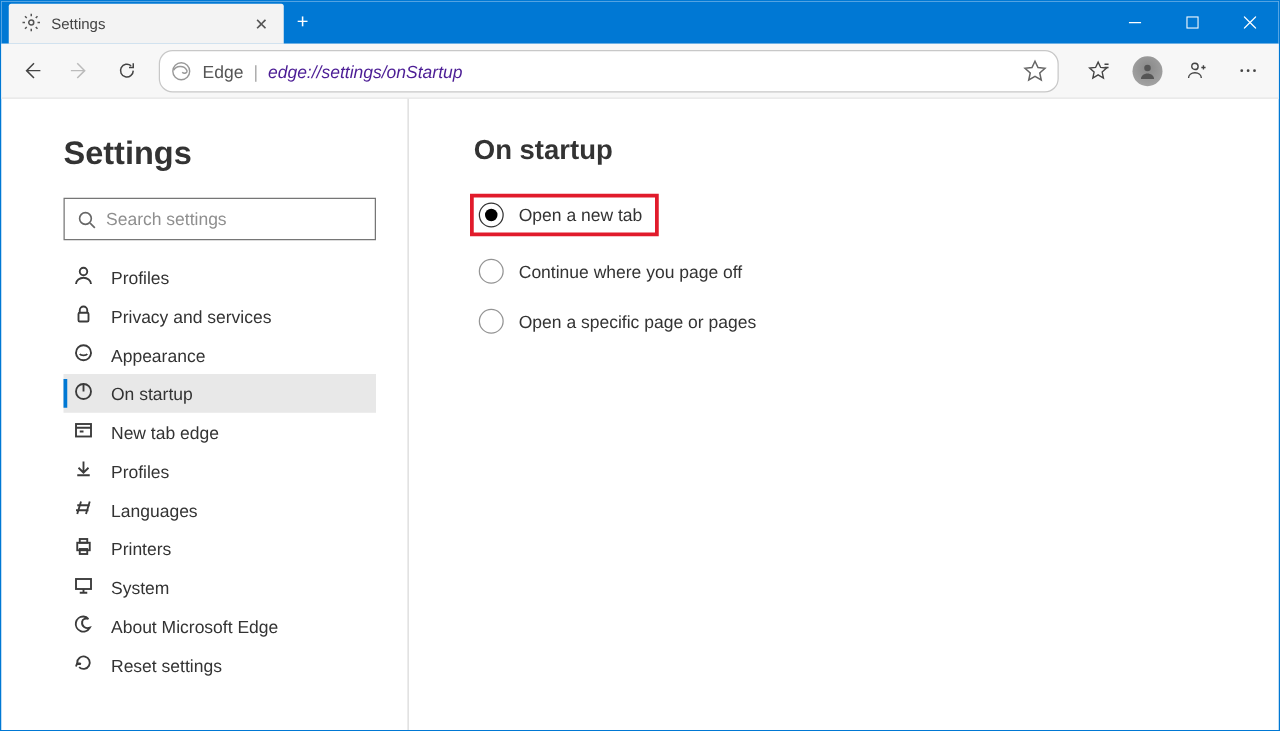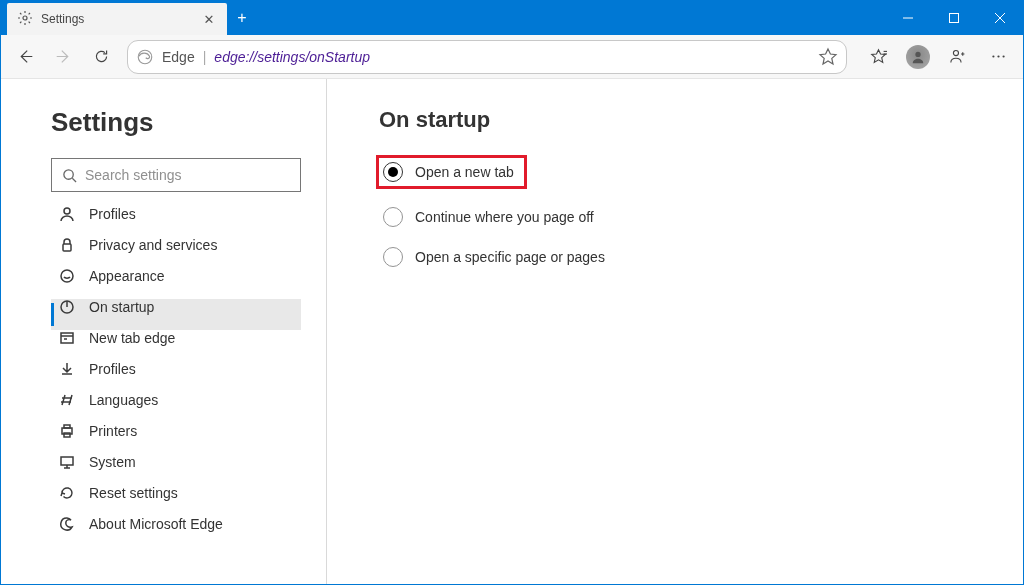--- a/index.html
+++ b/index.html
@@ -36,21 +36,21 @@
     
     
     .content { display: flex; height: calc(100% - 78px); }
     .sidebar { width: 326px; border-right: 1px solid #d9d9d9; padding: 28px 26px 12px 50px; overflow-y: auto; }
     .sidebar-title { font-size: 26px; font-weight: 600; color: #333; margin-bottom: 20px; }
     .search-box { height: 34px; border: 1px solid #767676; background: #fff; display: flex; align-items: center; padding: 16px 10px; margin-bottom: 14px; width: 250px; }
     .search-box svg { width: 15px; height: 15px; color: #666; margin-right: 8px; flex-shrink: 0; }
     .search-box input { border: none; outline: none; flex: 1; font-size: 14px; color: #333; }
     .search-box input::placeholder { color: #8f8f8f; }
     .nav-list { list-style: none; width: 250px; }
-    .nav-item { display: flex; height: 31px; padding: 0 8px; cursor: pointer; color: #333; font-size: 14px; position: relative; }
+    .nav-item { display: flex; align-items: center; height: 31px; padding: 0 8px; cursor: pointer; color: #333; font-size: 14px; position: relative; }
     .nav-item svg { width: 16px; height: 16px; margin-right: 14px; stroke: #3b3b3b; stroke-width: 1.5; fill: none; flex-shrink: 0; }
     .nav-item.active { background: #e8e8e8; }
     .nav-item.active::before { content: ''; position: absolute; left: 0; top: 4px; bottom: 4px; width: 3px; background: #0078d4; }
     
     
     .main { flex: 1; padding: 28px 52px; }
     .page-title { font-size: 22px; font-weight: 600; color: #333; margin-bottom: 22px; }
     .radio-group { display: flex; flex-direction: column; gap: 16px; }
     .radio-row { display: flex; align-items: center; padding: 2px 4px; cursor: pointer; }
     .radio-row.highlight { border: 3px solid #e11b2b; padding: 4px 10px 4px 4px; width: fit-content; margin-left: -3px; }
@@ -229,30 +229,30 @@
         </li>
         <li class="nav-item">
           <span><svg viewBox="0 0 16 16">
               <rect x="2" y="3" width="12" height="8"></rect>
               <line x1="5" y1="14" x2="11" y2="14"></line>
               <line x1="8" y1="11" x2="8" y2="14"></line>
             </svg></span>
           <span>System</span>
         </li>
         <li class="nav-item">
-          <span><svg viewBox="0 0 16 16">
-              <path d="M3 8a5 5 0 1 1 1.5 3.5M3 8l-1 3M3 8l3 1"></path>
-            </svg></span>
-          <span>Reset settings</span>
-        </li>
-        <li class="nav-item">
           <span><svg viewBox="0 0 16 16" fill="#3b3b3b" stroke="none">
               <path d="M8 2a6 6 0 1 0 5 9c-3 1-7-1-6-5 0-2 3-3 5-2A6 6 0 0 0 8 2z"></path>
             </svg></span>
           <span>About Microsoft Edge</span>
+        </li>
+        <li class="nav-item">
+          <span><svg viewBox="0 0 16 16">
+              <path d="M3 8a5 5 0 1 1 1.5 3.5M3 8l-1 3M3 8l3 1"></path>
+            </svg></span>
+          <span>Reset settings</span>
         </li>
       </ul>
   </div>
   <div class="main">
     <div class="page-title">On startup</div>
     <div class="radio-group" id="radio-group">
         <div class="radio-row highlight">
           <div class="radio-outer checked">
             <div class="radio-inner"></div>
           </div>

